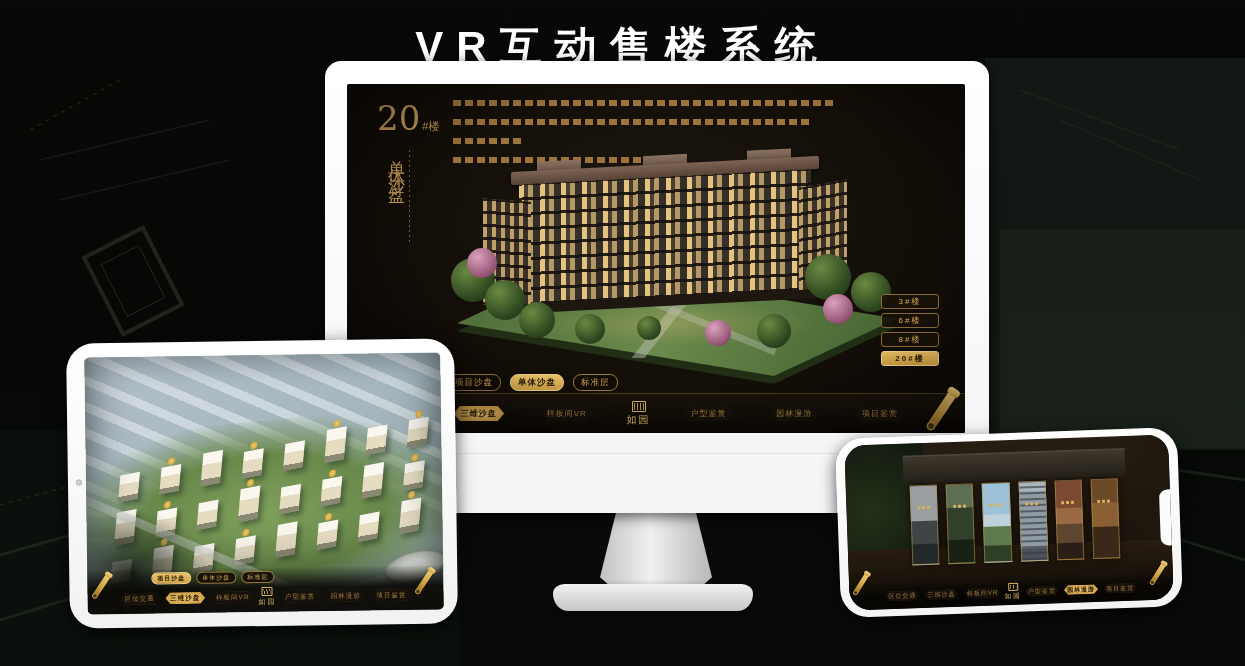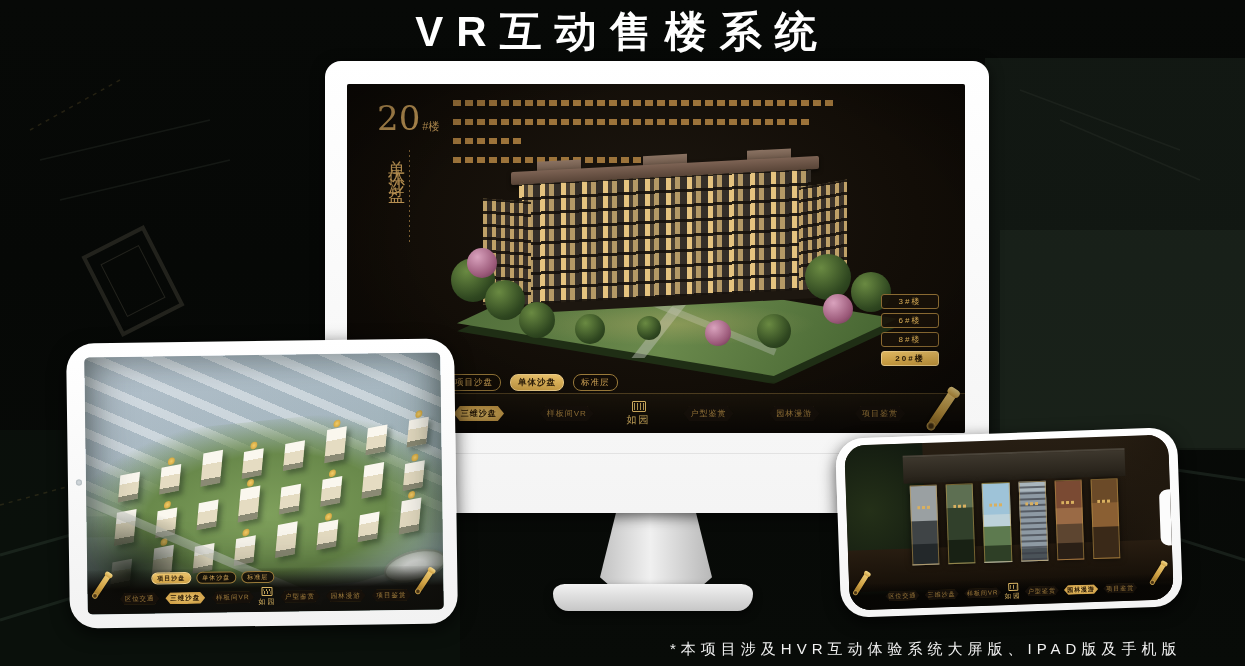--- a/index.html
+++ b/index.html
@@ -3,21 +3,21 @@
 <meta charset="utf-8">
 <style>
   html,body{margin:0;padding:0;background:#000;}
   #stage{position:relative;width:1245px;height:666px;overflow:hidden;
     background:linear-gradient(180deg,#070907 0%,#060806 40%,#080b08 100%);
     font-family:"Liberation Sans","DejaVu Sans",sans-serif;}
   .bg-art{position:absolute;left:0;top:0;z-index:0;}
 
   
   .banner{position:absolute;top:0;left:0;width:100%;height:56px;text-align:center;z-index:4;}
-  .banner-title{display:inline-block;margin-top:4px;color:#fff;font-size:42px;font-weight:bold;
+  .banner-title{display:inline-block;margin-top:19px;color:#fff;font-size:42px;font-weight:bold;
     letter-spacing:13px;font-family:"Liberation Sans","DejaVu Sans",sans-serif;}
 
   
   .footnote{position:absolute;left:670px;top:640px;color:#f0f0f0;font-size:15px;
     letter-spacing:5px;z-index:40;white-space:nowrap;}
 
   
   .pill{display:inline-block;border:1px solid #9a7a3a;border-radius:8px;
     background:rgba(18,12,6,.88);color:#cfa355;font-size:8.5px;line-height:1;
     padding:3px 7px;letter-spacing:1px;}
@@ -408,14 +408,13 @@
           <span class="nav-item">户型鉴赏</span>
           <span class="nav-item active">园林漫游</span>
           <span class="nav-item">项目鉴赏</span>
         </div>
         <span class="scroll-icon sr"></span>
       </div>
     </div>
     <div class="phone-notch"></div>
   </div>
 
-  <div class="footnote">*本项目涉及HVR互动体验系统大屏版、IPAD版及手机版</div>
 </div>
 
 </body></html>

